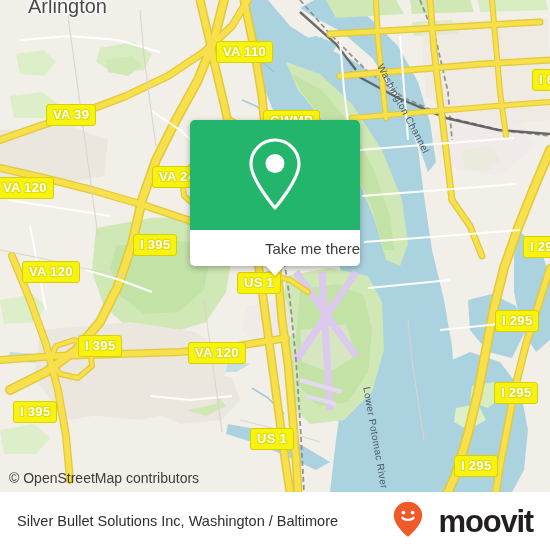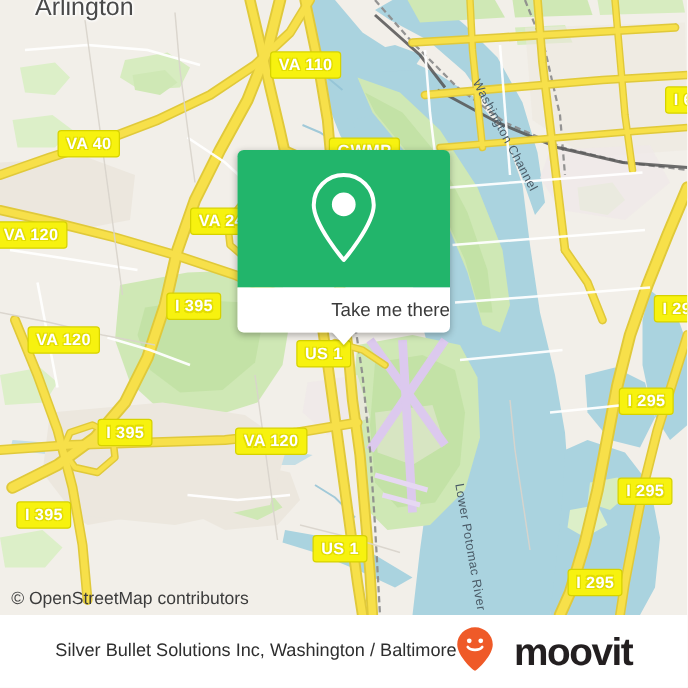--- a/index.html
+++ b/index.html
@@ -126,21 +126,21 @@
   
   #bottom-bar {
     position: absolute;
     left: 0;
     top: 492px;
     width: 550px;
     height: 58px;
     background: #ffffff;
     display: flex;
     align-items: center;
-    justify-content: center;
+    justify-content: space-between;
     padding: 0 17px 0 17px;
     box-sizing: border-box;
   }
   #bar-title {
     font-family: "Liberation Sans", sans-serif;
     font-size: 14.5px;
     color: #2e2e2e;
     white-space: nowrap;
   }
   #brand {
@@ -362,21 +362,21 @@
 
       </g>
     </svg>
 
     <div class="place-label" style="left:28px; top:-5px;">Arlington</div>
 
     <div class="water-label" style="left:385px; top:62px; transform: rotate(62deg); transform-origin: left top;">Washington Channel</div>
     <div class="water-label" style="left:372px; top:386px; transform: rotate(80deg); transform-origin: left top;">Lower Potomac River</div>
 
     <div class="shield" style="left:168px; top:41px;margin-left:48px;">VA 110</div>
-    <div class="shield" style="left:46px;  top:104px;">VA 40</div>
+    <div class="shield" style="left:46px;  top:104px;">VA 39</div>
     <div class="shield" style="left:263px; top:110px;">GWMP</div>
     <div class="shield" style="left:-4px; top:177px;">VA 120</div>
     <div class="shield" style="left:152px; top:166px;">VA 244</div>
     <div class="shield" style="left:133px; top:234px;">I 395</div>
     <div class="shield" style="left:22px; top:261px;">VA 120</div>
     <div class="shield" style="left:237px; top:272px;">US 1</div>
     <div class="shield" style="left:532px; top:69px;">I 6</div>
     <div class="shield" style="left:523px; top:236px;">I 295</div>
     <div class="shield" style="left:495px; top:310px;">I 295</div>
     <div class="shield" style="left:494px; top:382px;">I 295</div>

